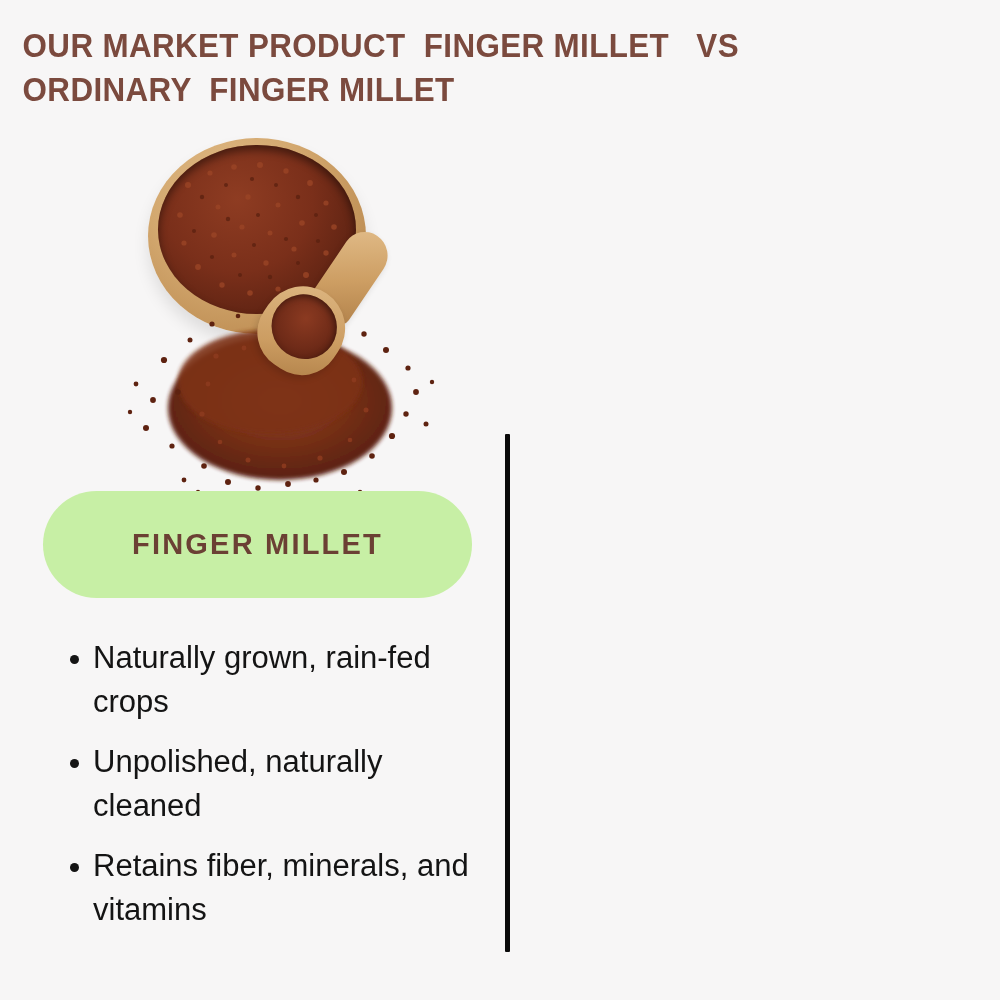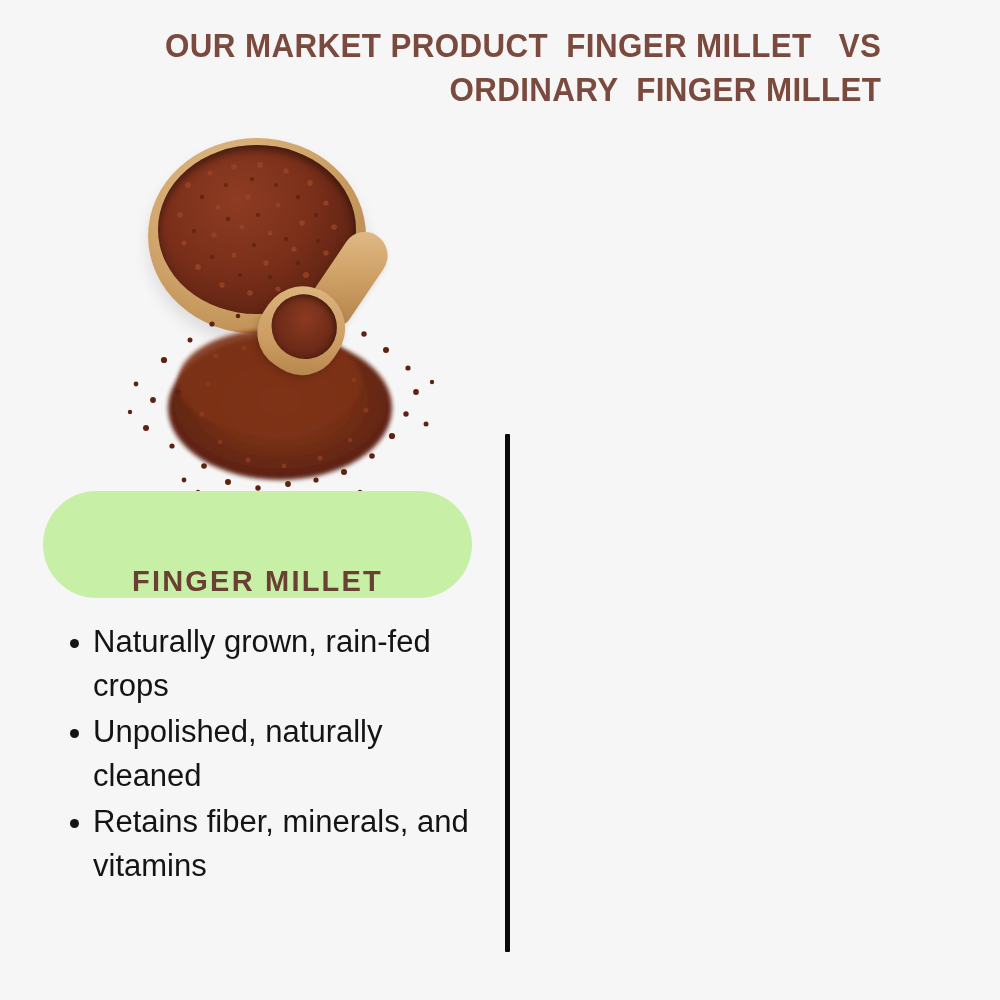--- a/index.html
+++ b/index.html
@@ -14,21 +14,21 @@
     overflow: hidden;
     position: relative;
   }
 
   
   #title-block {
     position: absolute;
     top: 24px;
     left: 0;
     width: 904px;
-    text-align: right;
+    text-align: left;
     color: #7B4A3E;
     font-weight: bold;
     font-size: 33px;
     line-height: 44px;
     letter-spacing: 0.4px;
     font-family: "Liberation Sans", sans-serif;
   }
   #title-block .tline {
     display: block;
     transform: scaleX(0.95);
@@ -128,21 +128,21 @@
     position: absolute;
     left: 10px; top: 168px;
     width: 320px; height: 202px;
     z-index: 2;
   }
 
   
   .badge {
     position: absolute;
     display: flex;
-    align-items: flex-end;
+    align-items: center;
     justify-content: center;
     text-align: center;
     color: #6B4034;
     font-weight: bold;
     letter-spacing: 2.2px;
   }
   #badge-natural {
     left: 43px; top: 491px;
     width: 429px; height: 107px;
     background: #C7EFA5;
@@ -159,21 +159,21 @@
     padding: 0;
     color: #141414;
     font-size: 31px;
     line-height: 44px;
     font-family: "Liberation Sans", sans-serif;
   }
   #list-natural  { left: 60px;  top: 620px; width: 432px; }
   .bullet-list li {
     position: relative;
     padding-left: 33px;
-    margin: 0 0 2px 0;
+    margin: 16px 0 2px 0;
   }
   .bullet-list li::before {
     content: "";
     position: absolute;
     left: 10px;
     top: 19px;
     width: 9px;
     height: 9px;
     border-radius: 50%;
     background: #141414;

